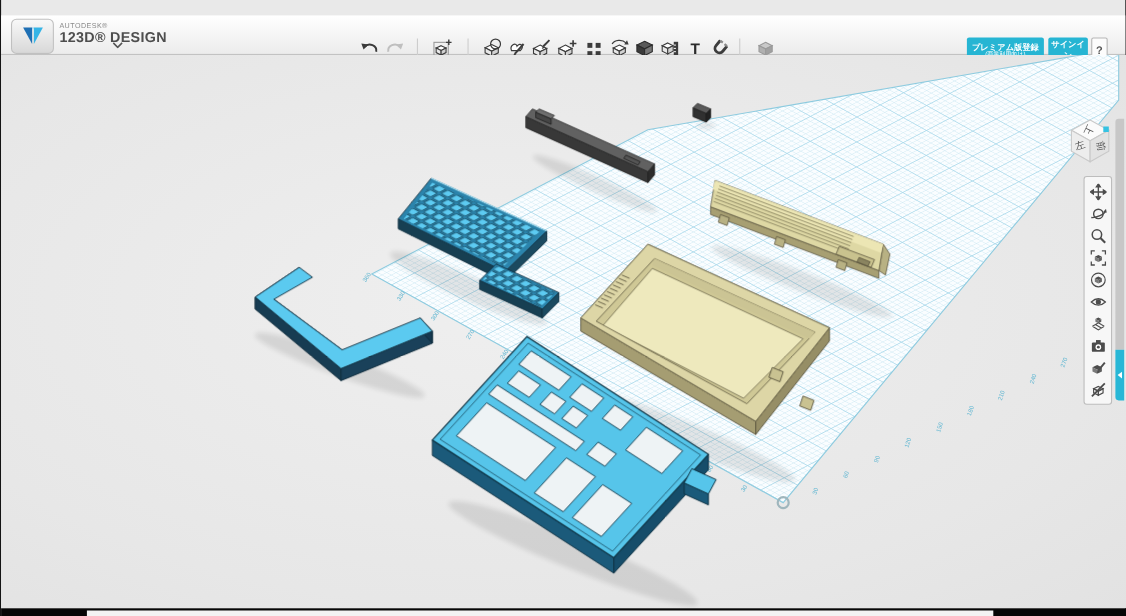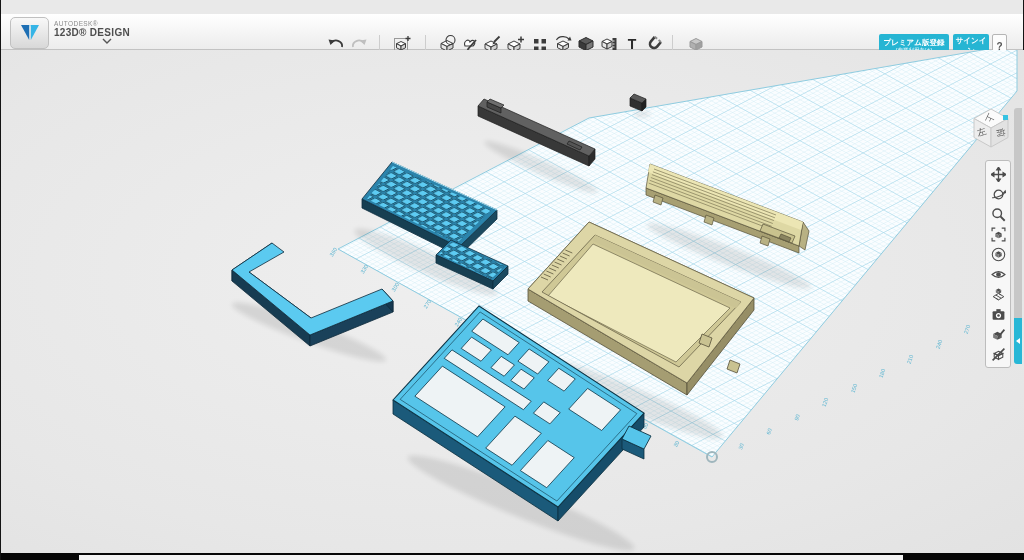--- a/index.html
+++ b/index.html
@@ -8,21 +8,21 @@
   
   .titlebar{position:absolute;left:0;top:0;width:100%;height:14px;background:#000;display:flex;align-items:center;color:#e6e6e6;font-size:8.5px;}
   .titlebar .tlogo{margin:0 4px 0 5px;display:block;}
   .titlebar .spacer{flex:1;}
   .winbtn{width:22px;height:14px;display:flex;align-items:center;justify-content:center;color:#d9d9d9;font-size:9px;cursor:default;}
   
   .toolbar{position:absolute;left:0;top:14px;width:100%;height:36px;background:linear-gradient(#ffffff,#ececec);border-bottom:1px solid #c2c2c2;box-sizing:border-box;}
   .brandbox{position:absolute;left:9px;top:3px;width:37px;height:30px;border:1px solid #c0c0c0;border-radius:5px;background:linear-gradient(#f8f8f8,#d8d8d8);display:flex;align-items:center;justify-content:center;}
   .brandtext{position:absolute;left:53px;top:6px;line-height:1.15;}
   .brandtext .co{font-size:6.5px;color:#8b8b8b;letter-spacing:.4px;}
-  .brandtext .prod{font-size:10px;font-weight:bold;color:#4e4e4e;letter-spacing:.3px;}
+  .brandtext .prod{font-size:13px;font-weight:bold;color:#4e4e4e;letter-spacing:.3px;}
   .chev{position:absolute;left:101px;top:24px;}
   .tbtn{position:absolute;top:20px;width:22px;height:24px;display:flex;align-items:flex-start;justify-content:center;cursor:pointer;}
   .tbtn svg{display:block;}
   .tbtn .caret{position:absolute;bottom:1px;width:0;height:0;border-left:2.5px solid transparent;border-right:2.5px solid transparent;border-top:3px solid #b5b5b5;}
   .tsep{position:absolute;top:21px;width:1px;height:19px;background:#cdcdcd;}
   .acctbtn{position:absolute;border-radius:2px;cursor:pointer;text-align:center;color:#fff;}
   .premium{left:878px;top:20px;width:70px;height:24px;background:#26b5d3;display:flex;flex-direction:column;justify-content:center;line-height:1.1;}
   .premium .l1{font-size:7.5px;font-weight:bold;}
   .premium .l2{font-size:5.5px;}
   .signin{left:952px;top:20px;width:36px;height:24px;background:#26b5d3;font-size:7.5px;font-weight:bold;display:flex;align-items:center;justify-content:center;}

